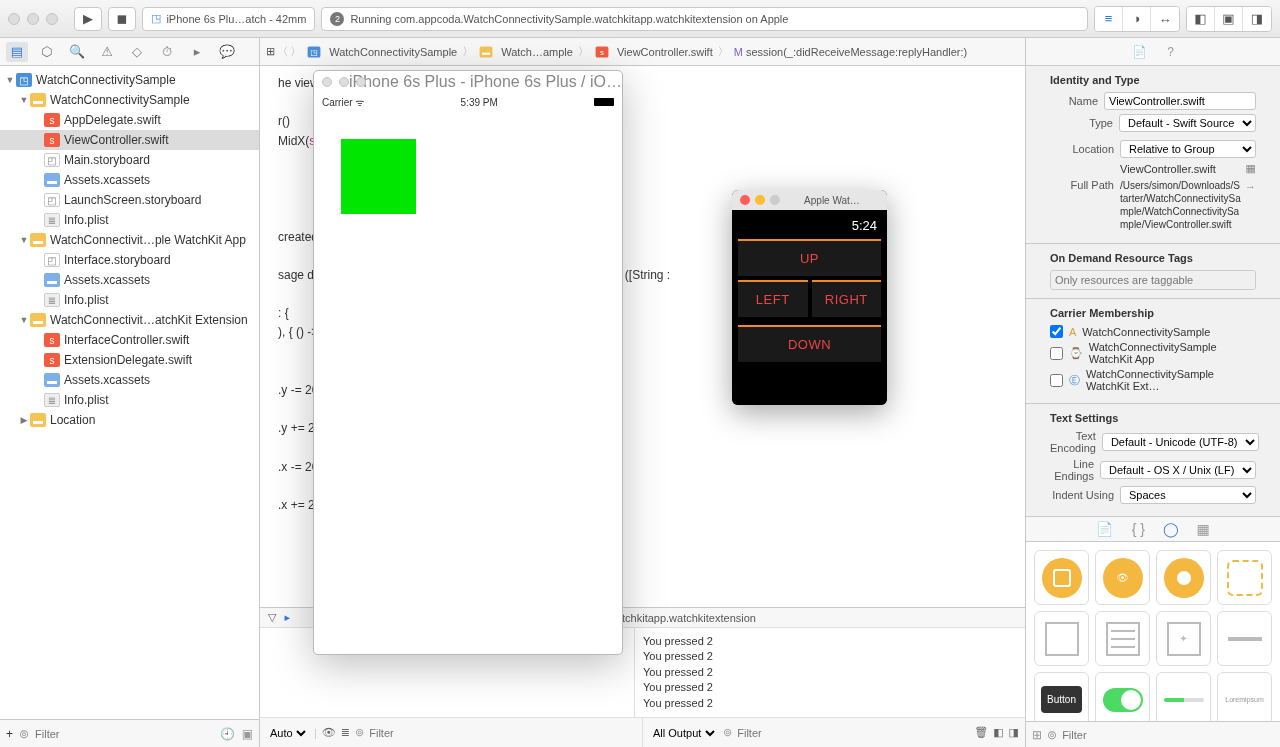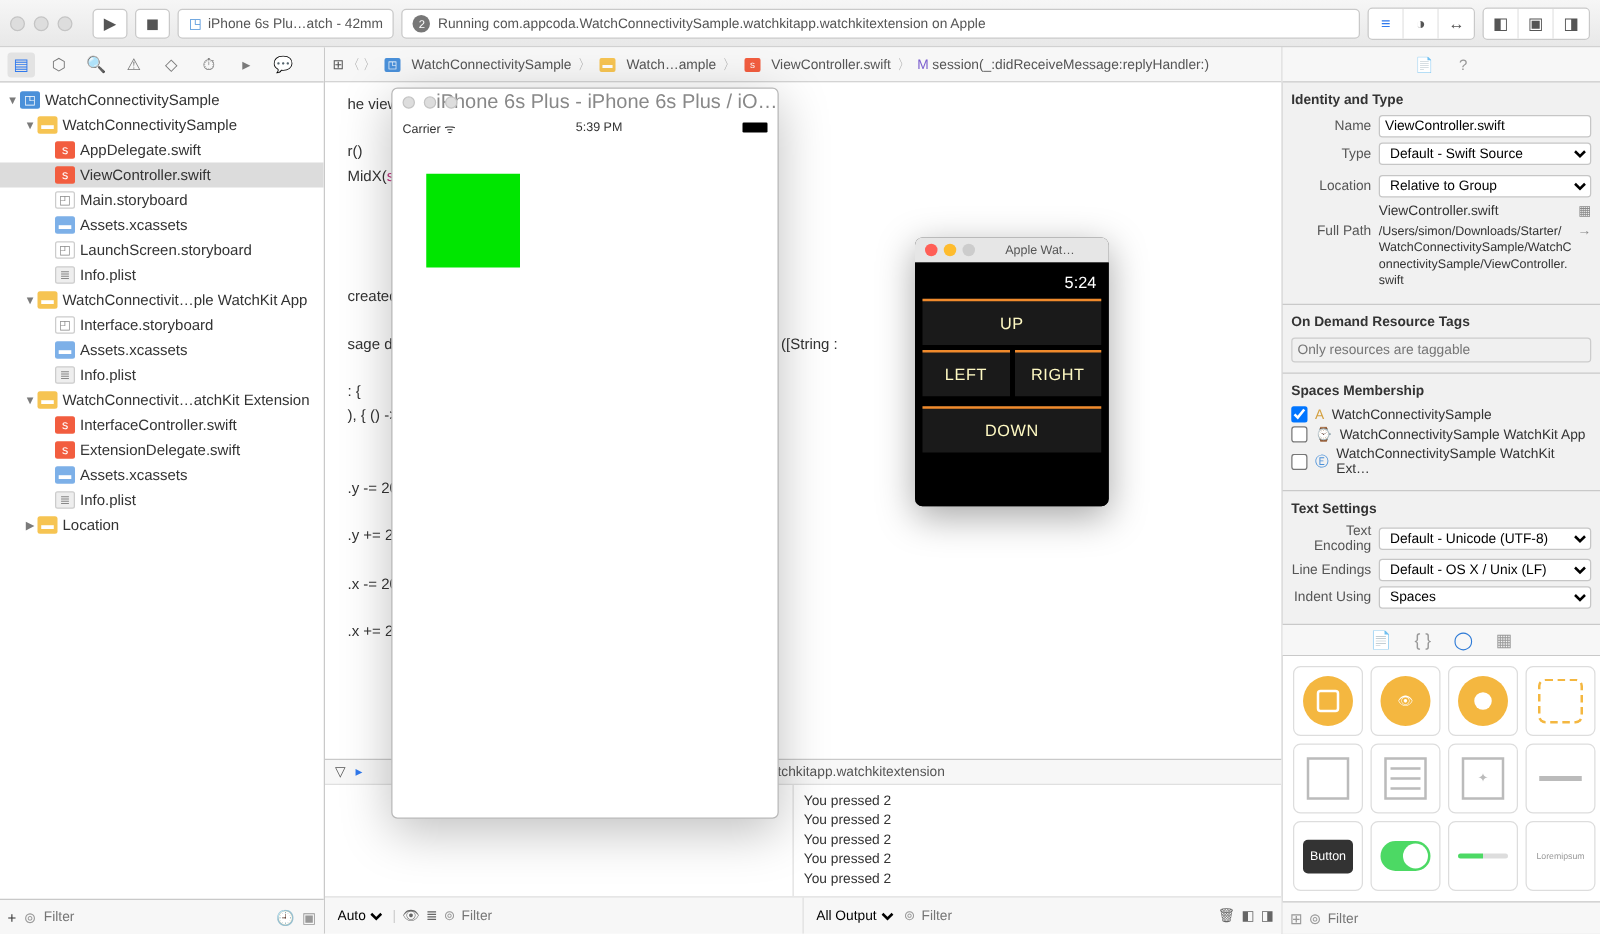--- a/index.html
+++ b/index.html
@@ -58,21 +58,21 @@
 .vars { flex:1; border-right:1px solid #e0e0e0; }
 .cons { flex:1; font-family:Menlo,monospace; font-size:11px; padding:6px 8px; overflow:auto; line-height:1.4;}
 .debug-foot { height:36px; border-top:1px solid #e0e0e0; display:flex; background:#f7f7f7;}
 .debug-foot > div { flex:1; display:flex;align-items:center;padding:0 6px;gap:5px;font-size:11px;color:#666; border-right:1px solid #e0e0e0;}
 .debug-foot > div:last-child{border-right:none;}
 .debug-foot select { border:none;background:transparent;font-size:11px;}
 .debug-foot input { border:none; background:transparent; font-size:11px; outline:none; flex:1;}
 
 
 .util-tabs { height:28px; border-bottom:1px solid #c9c9c9; display:flex;align-items:center;justify-content:center;gap:20px; background:#f7f7f7;}
-.insp { padding:8px 7px; font-size:11px; border-bottom:1px solid #c9c9c9; }
+.insp { padding:8px 24px; font-size:11px; border-bottom:1px solid #c9c9c9; }
 .insp h4 { font-size:11px; font-weight:600; margin-bottom:6px; color:#333;}
 .insp-row { display:flex; margin-bottom:4px; align-items:center;}
 .insp-row label { width:70px; text-align:right; padding-right:6px; color:#555; font-size:11px;}
 .insp-row input, .insp-row select { flex:1; font-size:11px; height:18px; border:1px solid #c6c6c6; border-radius:3px; padding:0 4px; background:#fff;}
 .insp-row .static { flex:1; font-size:11px; color:#333; word-break:break-all;}
 .chk-row { display:flex;align-items:center;gap:6px;font-size:11px;margin-bottom:3px;}
 .lib-tabs { height:26px; border-top:1px solid #c9c9c9; border-bottom:1px solid #c9c9c9; display:flex;align-items:center;justify-content:center;gap:18px;background:#f7f7f7;}
 .lib-tabs span { color:#999;font-size:14px;}
 .lib-tabs span.sel { color:#2d7ad6; }
 .lib-grid { flex:1; display:grid; grid-template-columns:repeat(4,1fr); gap:6px; padding:8px; background:#fff; overflow:auto;}
@@ -92,21 +92,21 @@
 .green-sq { position:absolute; left:27px; top:28px; width:75px; height:75px; background:#00e600; }
 
 
 .sim-watch { position:absolute; left:732px; top:190px; width:155px; height:215px; background:#353535; border-radius:6px; box-shadow:0 8px 30px rgba(0,0,0,0.35); }
 .sim-watch .wt-title{height:20px;display:flex;align-items:center;padding:0 8px;font-size:10px;color:#ccc;background:#e6e6e6;border-radius:6px 6px 0 0;gap:5px;}
 .wt-close{width:10px;height:10px;border-radius:50%;background:#ff5f57;}
 .wt-min{width:10px;height:10px;border-radius:50%;background:#febc2e;}
 .wt-max{width:10px;height:10px;border-radius:50%;background:#ccc;}
 .watch-face{background:#000;margin:0;padding:6px;height:calc(100% - 20px);border-radius:0 0 6px 6px;}
 .watch-time{color:#fff;text-align:right;font-size:13px;padding:2px 4px 6px;}
-.watch-btn{background:#1a1a1a;color:#fef9c3;text-align:center;padding:10px 0;font-size:13px;border-top:2px solid #f08a2c;margin-bottom:4px;font-weight:500;letter-spacing:0.5px;}
+.watch-btn{background:#1a1a1a;color:#ef4444;text-align:center;padding:10px 0;font-size:13px;border-top:2px solid #f08a2c;margin-bottom:4px;font-weight:500;letter-spacing:0.5px;}
 .watch-row{display:flex;gap:4px;margin-bottom:4px;}
 .watch-row .watch-btn{flex:1;}
 </style>
 </head>
 <body>
 
 <div class="toolbar">
   <div class="traffic">
     <div class="tl"></div>
     <div class="tl"></div>
@@ -349,21 +349,21 @@
           <label>Full Path</label>
           <span class="static" style="font-size:10px;line-height:1.3">/Users/simon/Downloads/Starter/WatchConnectivitySample/WatchConnectivitySample/ViewController.swift</span>
           <span style="margin-left:4px;color:#888">→</span>
         </div>
     </div>
     <div class="insp">
       <h4>On Demand Resource Tags</h4>
       <input style="width: 100%; height: 20px; border: 1px solid rgb(204, 204, 204); border-radius: 3px; padding: 0px 4px; font-size: 11px;" disabled="" placeholder="Only resources are taggable">
     </div>
     <div class="insp">
-      <h4>Spaces Membership</h4>
+      <h4>Carrier Membership</h4>
       <div class="chk-row">
           <input type="checkbox" checked="" style="">
           <span style="color:#d4a040">A</span>
           <span>WatchConnectivitySample</span>
         </div>
       <div class="chk-row">
           <input type="checkbox" style="">
           <span>⌚</span>
           <span>WatchConnectivitySample WatchKit App</span>
         </div>

